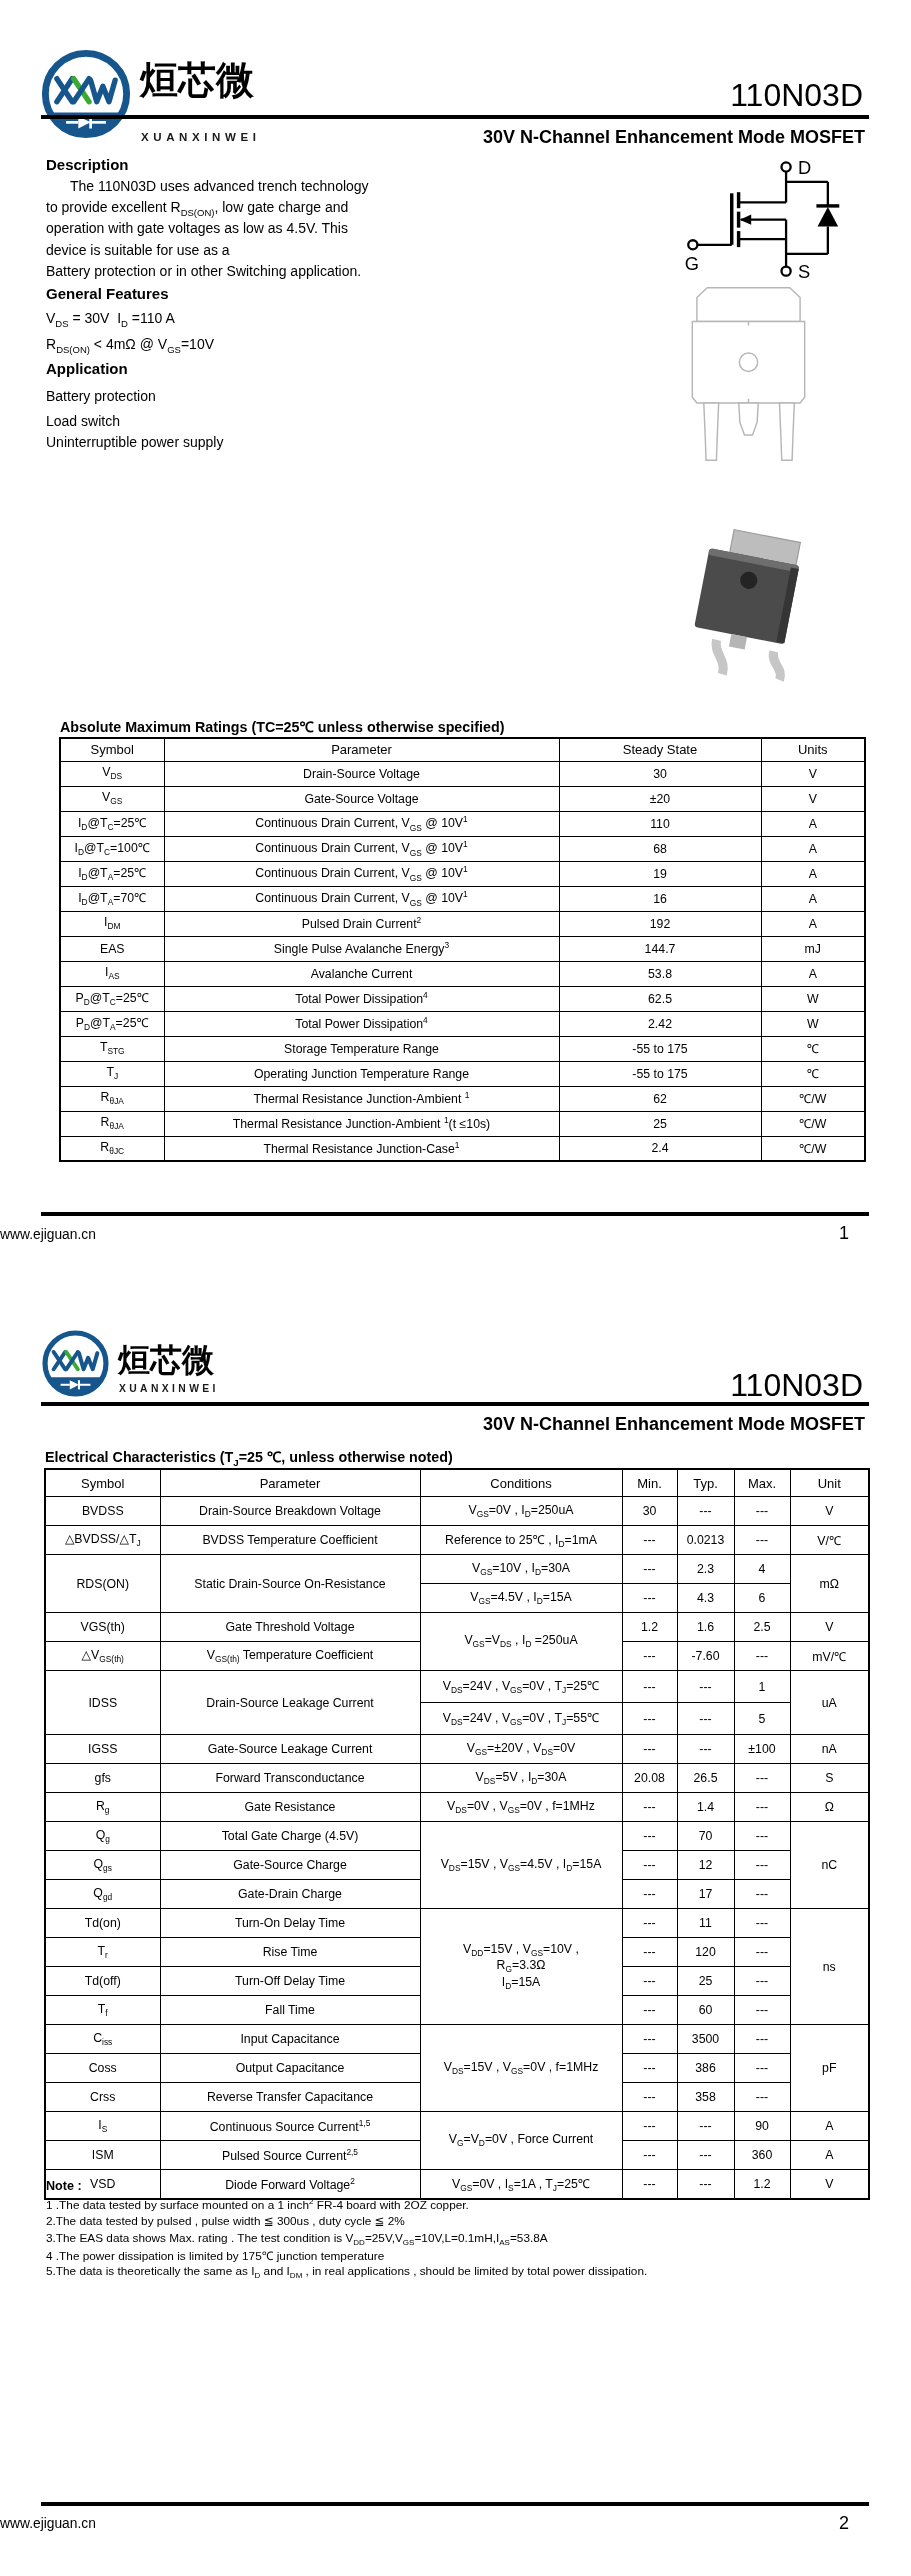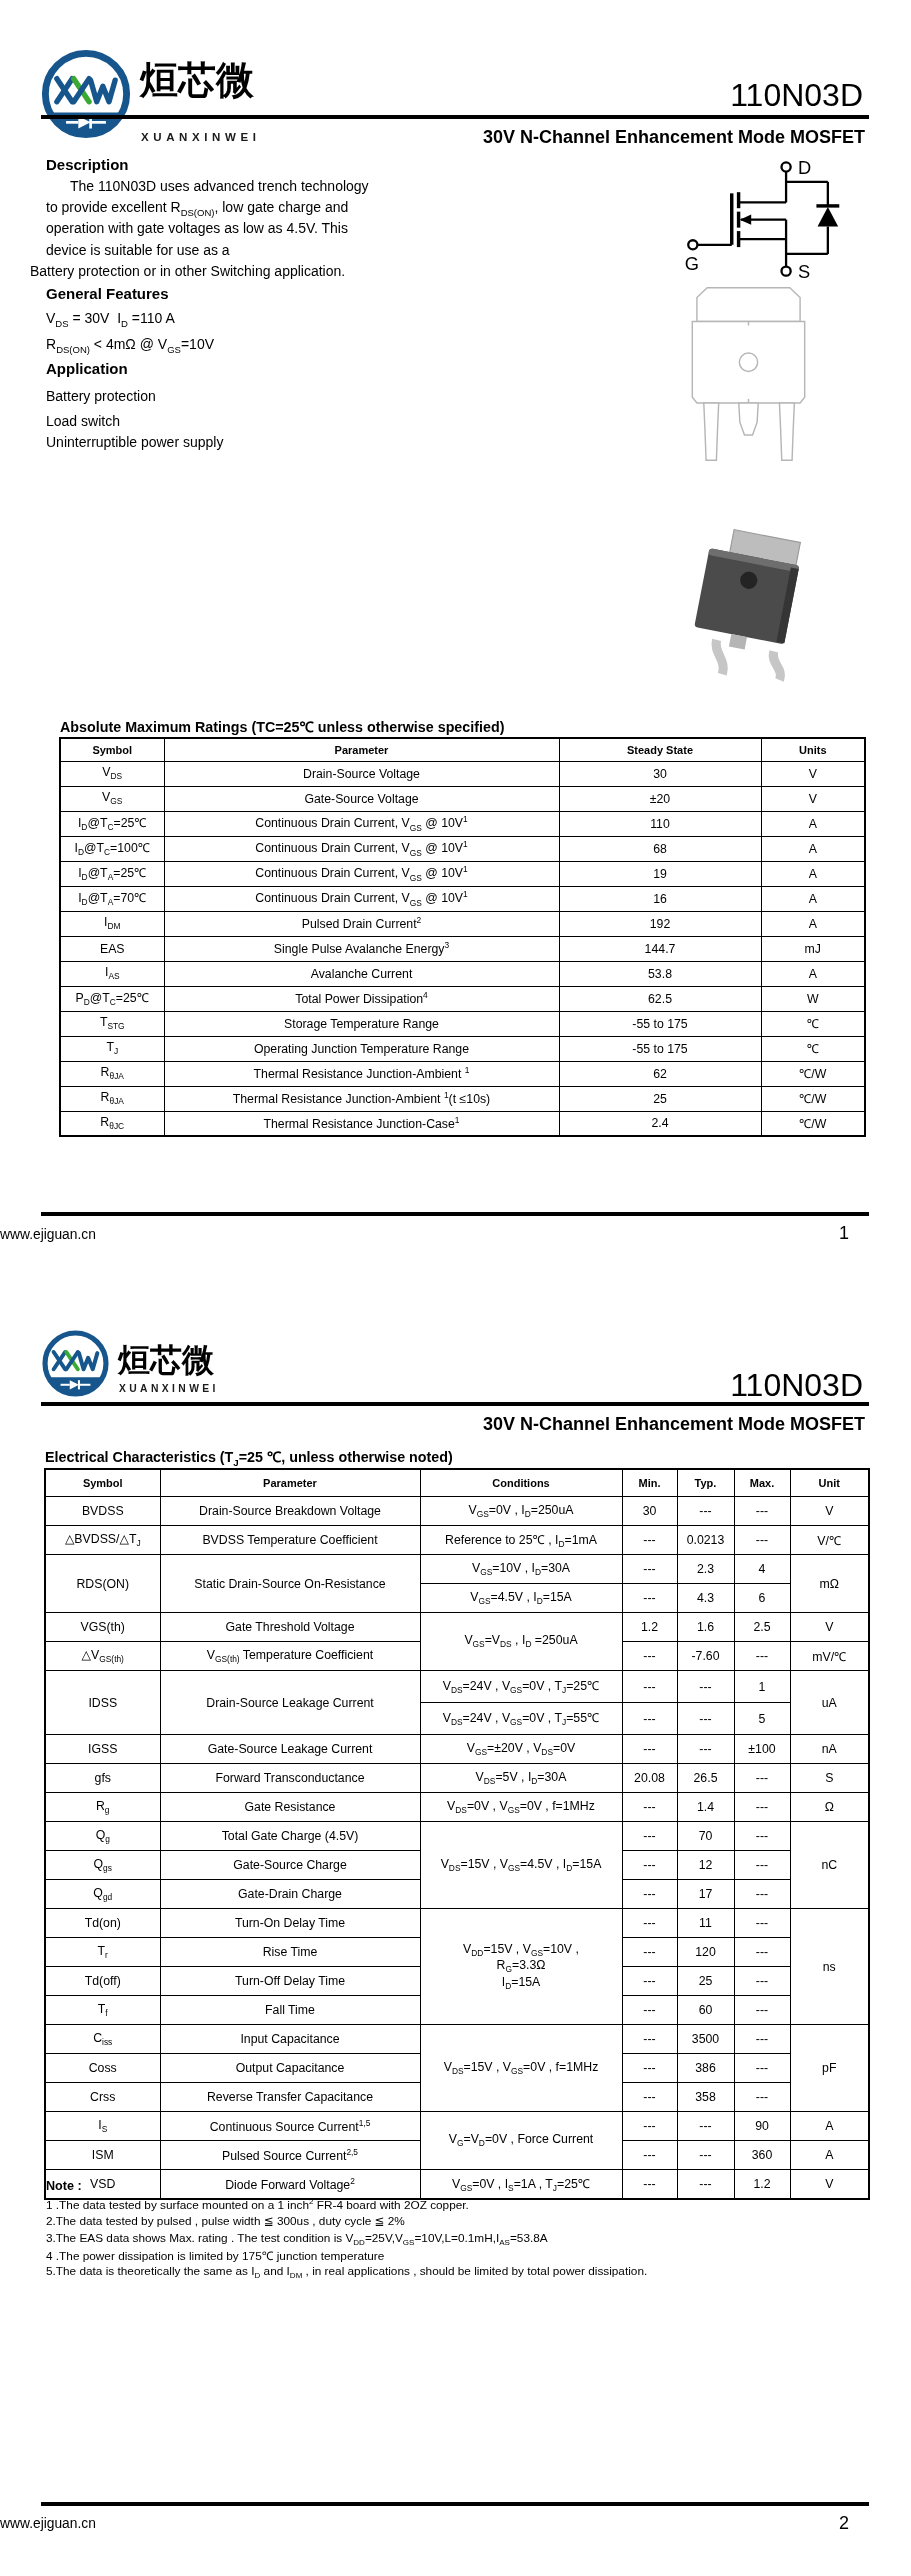--- a/index.html
+++ b/index.html
@@ -9,21 +9,21 @@
   .pn{position:absolute;font-weight:normal;font-size:32px;letter-spacing:0px;text-align:right}
   .subtitle{position:absolute;font-weight:bold;font-size:18px;text-align:right}
   .h1{position:absolute;font-weight:bold;font-size:15px}
   .h2{position:absolute;font-weight:bold;font-size:14.3px}
   .body-line{position:absolute;font-size:14px;white-space:nowrap}
   .zh{position:absolute;font-weight:bold;font-family:"DejaVu Sans","Liberation Sans",sans-serif}
   .en{position:absolute;font-weight:600;color:#1a1a1a}
   table{border-collapse:collapse;table-layout:fixed;position:absolute;border:2.3px solid #000;background:#fff}
   td,th{border-left:1.1px solid #000;border-right:1.1px solid #000;border-top:1.7px solid #000;border-bottom:1.7px solid #000;
         text-align:center;vertical-align:middle;font-size:12.3px;padding:1.1px 2.3px}
-  th{font-size:11px;font-weight:bold}
+  th{font-size:13px;font-weight:normal}
   sub{font-size:68%}
   sup{font-size:68%}
   .note-line{position:absolute;font-size:11.8px;white-space:nowrap}
   .footer-url{position:absolute;left:0;width:911px;text-align:left;font-size:13.8px}
   .footer-page{position:absolute;font-size:18px}
   svg{position:absolute;overflow:visible}
   .sch{stroke:#000;stroke-width:4;fill:none}
   .sch-thick{stroke:#000;stroke-width:6;fill:none}
   .outl{stroke:#b6b6b6;stroke-width:2.5;fill:#fff}
   text{font-family:"Liberation Sans",sans-serif}
@@ -53,21 +53,21 @@
 
     <div class="pn" style="right:48px;top:77px">110N03D</div>
     <div class="rule" style="left:41px;top:115px;width:828px"></div>
     <div class="subtitle" style="right:46px;top:127px">30V N-Channel Enhancement Mode MOSFET</div>
 
     <div class="h1" style="left:46px;top:156px">Description</div>
     <div class="body-line" style="left:70px;top:178px">The 110N03D uses advanced trench technology</div>
     <div class="body-line" style="left:46px;top:199px">to provide excellent R<sub>DS(ON)</sub>, low gate charge and</div>
     <div class="body-line" style="left:46px;top:220px">operation with gate voltages as low as 4.5V. This</div>
     <div class="body-line" style="left:46px;top:242px">device is suitable for use as a</div>
-    <div class="body-line" style="left:30px;top:263px">Battery protection or in other Switching application.</div>
+    <div class="body-line" style="left:46px;top:263px">Battery protection or in other Switching application.</div>
 
     <div class="h1" style="left:46px;top:285px">General Features</div>
     <div class="body-line" style="left:46px;top:310px">V<sub>DS</sub> = 30V&nbsp;&nbsp;I<sub>D</sub> =110 A</div>
     <div class="body-line" style="left:46px;top:336px">R<sub>DS(ON)</sub> &lt; 4mΩ @ V<sub>GS</sub>=10V</div>
 
     <div class="h1" style="left:46px;top:360px">Application</div>
     <div class="body-line" style="left:46px;top:388px">Battery protection</div>
     <div class="body-line" style="left:46px;top:413px">Load switch</div>
     <div class="body-line" style="left:46px;top:434px">Uninterruptible power supply</div>
 
@@ -190,20 +190,26 @@
             <td>53.8</td>
             <td>A</td>
           </tr>
       <tr style="height:25px">
             <td>P<sub>D</sub>@T<sub>C</sub>=25℃</td>
             <td>Total Power Dissipation<sup>4</sup></td>
             <td>62.5</td>
             <td>W</td>
           </tr>
       <tr style="height:25px">
+            <td>P<sub>D</sub>@T<sub>A</sub>=25℃</td>
+            <td>Total Power Dissipation<sup>4</sup></td>
+            <td>2.42</td>
+            <td>W</td>
+          </tr>
+      <tr style="height:25px">
             <td>T<sub>STG</sub></td>
             <td>Storage Temperature Range</td>
             <td>-55 to 175</td>
             <td>℃</td>
           </tr>
       <tr style="height:25px">
             <td>T<sub>J</sub></td>
             <td>Operating Junction Temperature Range</td>
             <td>-55 to 175</td>
             <td>℃</td>

